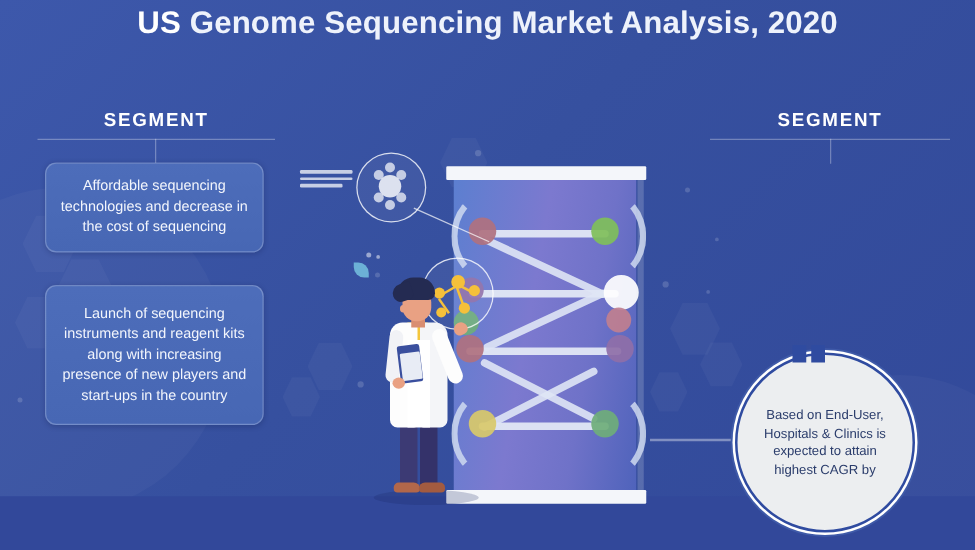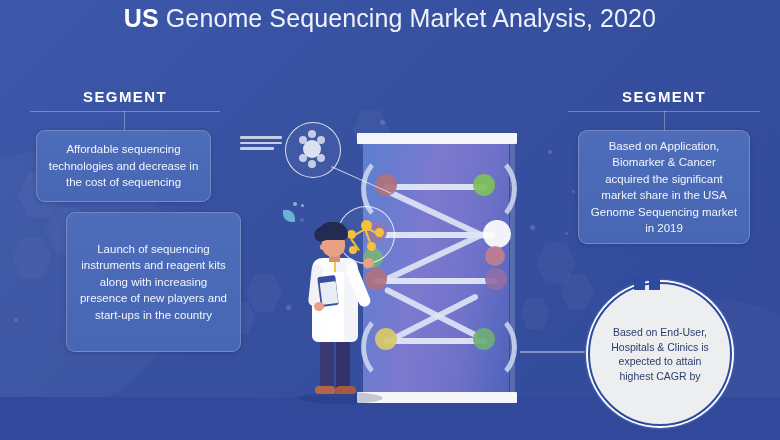--- a/index.html
+++ b/index.html
@@ -46,21 +46,21 @@
     text-align: center;
     color: #eef2fb;
     font-size: 25px;
     letter-spacing: 0.1px;
     white-space: nowrap;
   }
   .title .strong {
     font-weight: bold;
     color: #ffffff;
   }
-  .title .rest { font-weight: normal; }
+  .title .rest { font-weight: bold; }
   
   .section-head {
     position: absolute;
     color: #ffffff;
     font-size: 15px;
     font-weight: bold;
     letter-spacing: 1.4px;
     text-align: center;
   }
   .rule {
@@ -291,31 +291,28 @@
   </div>
 
   <div class="section-head" style="left:38px;top:88px;width:174px;">SEGMENT</div>
   <div class="rule" style="left:30px;top:111px;width:190px;"></div>
   <div class="drop" style="left:124px;top:111px;height:20px;"></div>
 
   <div class="card" style="left:36px;top:130px;width:175px;height:72px;">
     <span>Affordable sequencing technologies and decrease in the cost of sequencing</span>
   </div>
 
-  <div class="card" style="left:36px;top:212px;width:175px;height:140px;margin-left:30px;">
+  <div class="card" style="left:36px;top:228px;width:175px;height:112px;">
     <span>Launch of sequencing instruments and reagent kits along with increasing presence of new players and start-ups in the country</span>
   </div>
 
   <div class="section-head" style="left:578px;top:88px;width:172px;">SEGMENT</div>
   <div class="rule" style="left:568px;top:111px;width:192px;"></div>
   <div class="drop" style="left:664px;top:111px;height:20px;"></div>
 
-  <div class="card" style="left:578px;top:130px;width:172px;height:114px;">
-    <span>Based on Application, Biomarker &amp; Cancer acquired the significant market share in the USA Genome Sequencing market in 2019</span>
-  </div>
 
   <div class="badge-connector"></div>
 
   <div class="quote-marks">
     <span class="q1"></span>
       <span class="q2"></span>
   </div>
   <div class="circle-badge">
     <span style="padding:0 16px;">Based on End-User, Hospitals &amp; Clinics is expected to attain highest CAGR by</span>
   </div>

